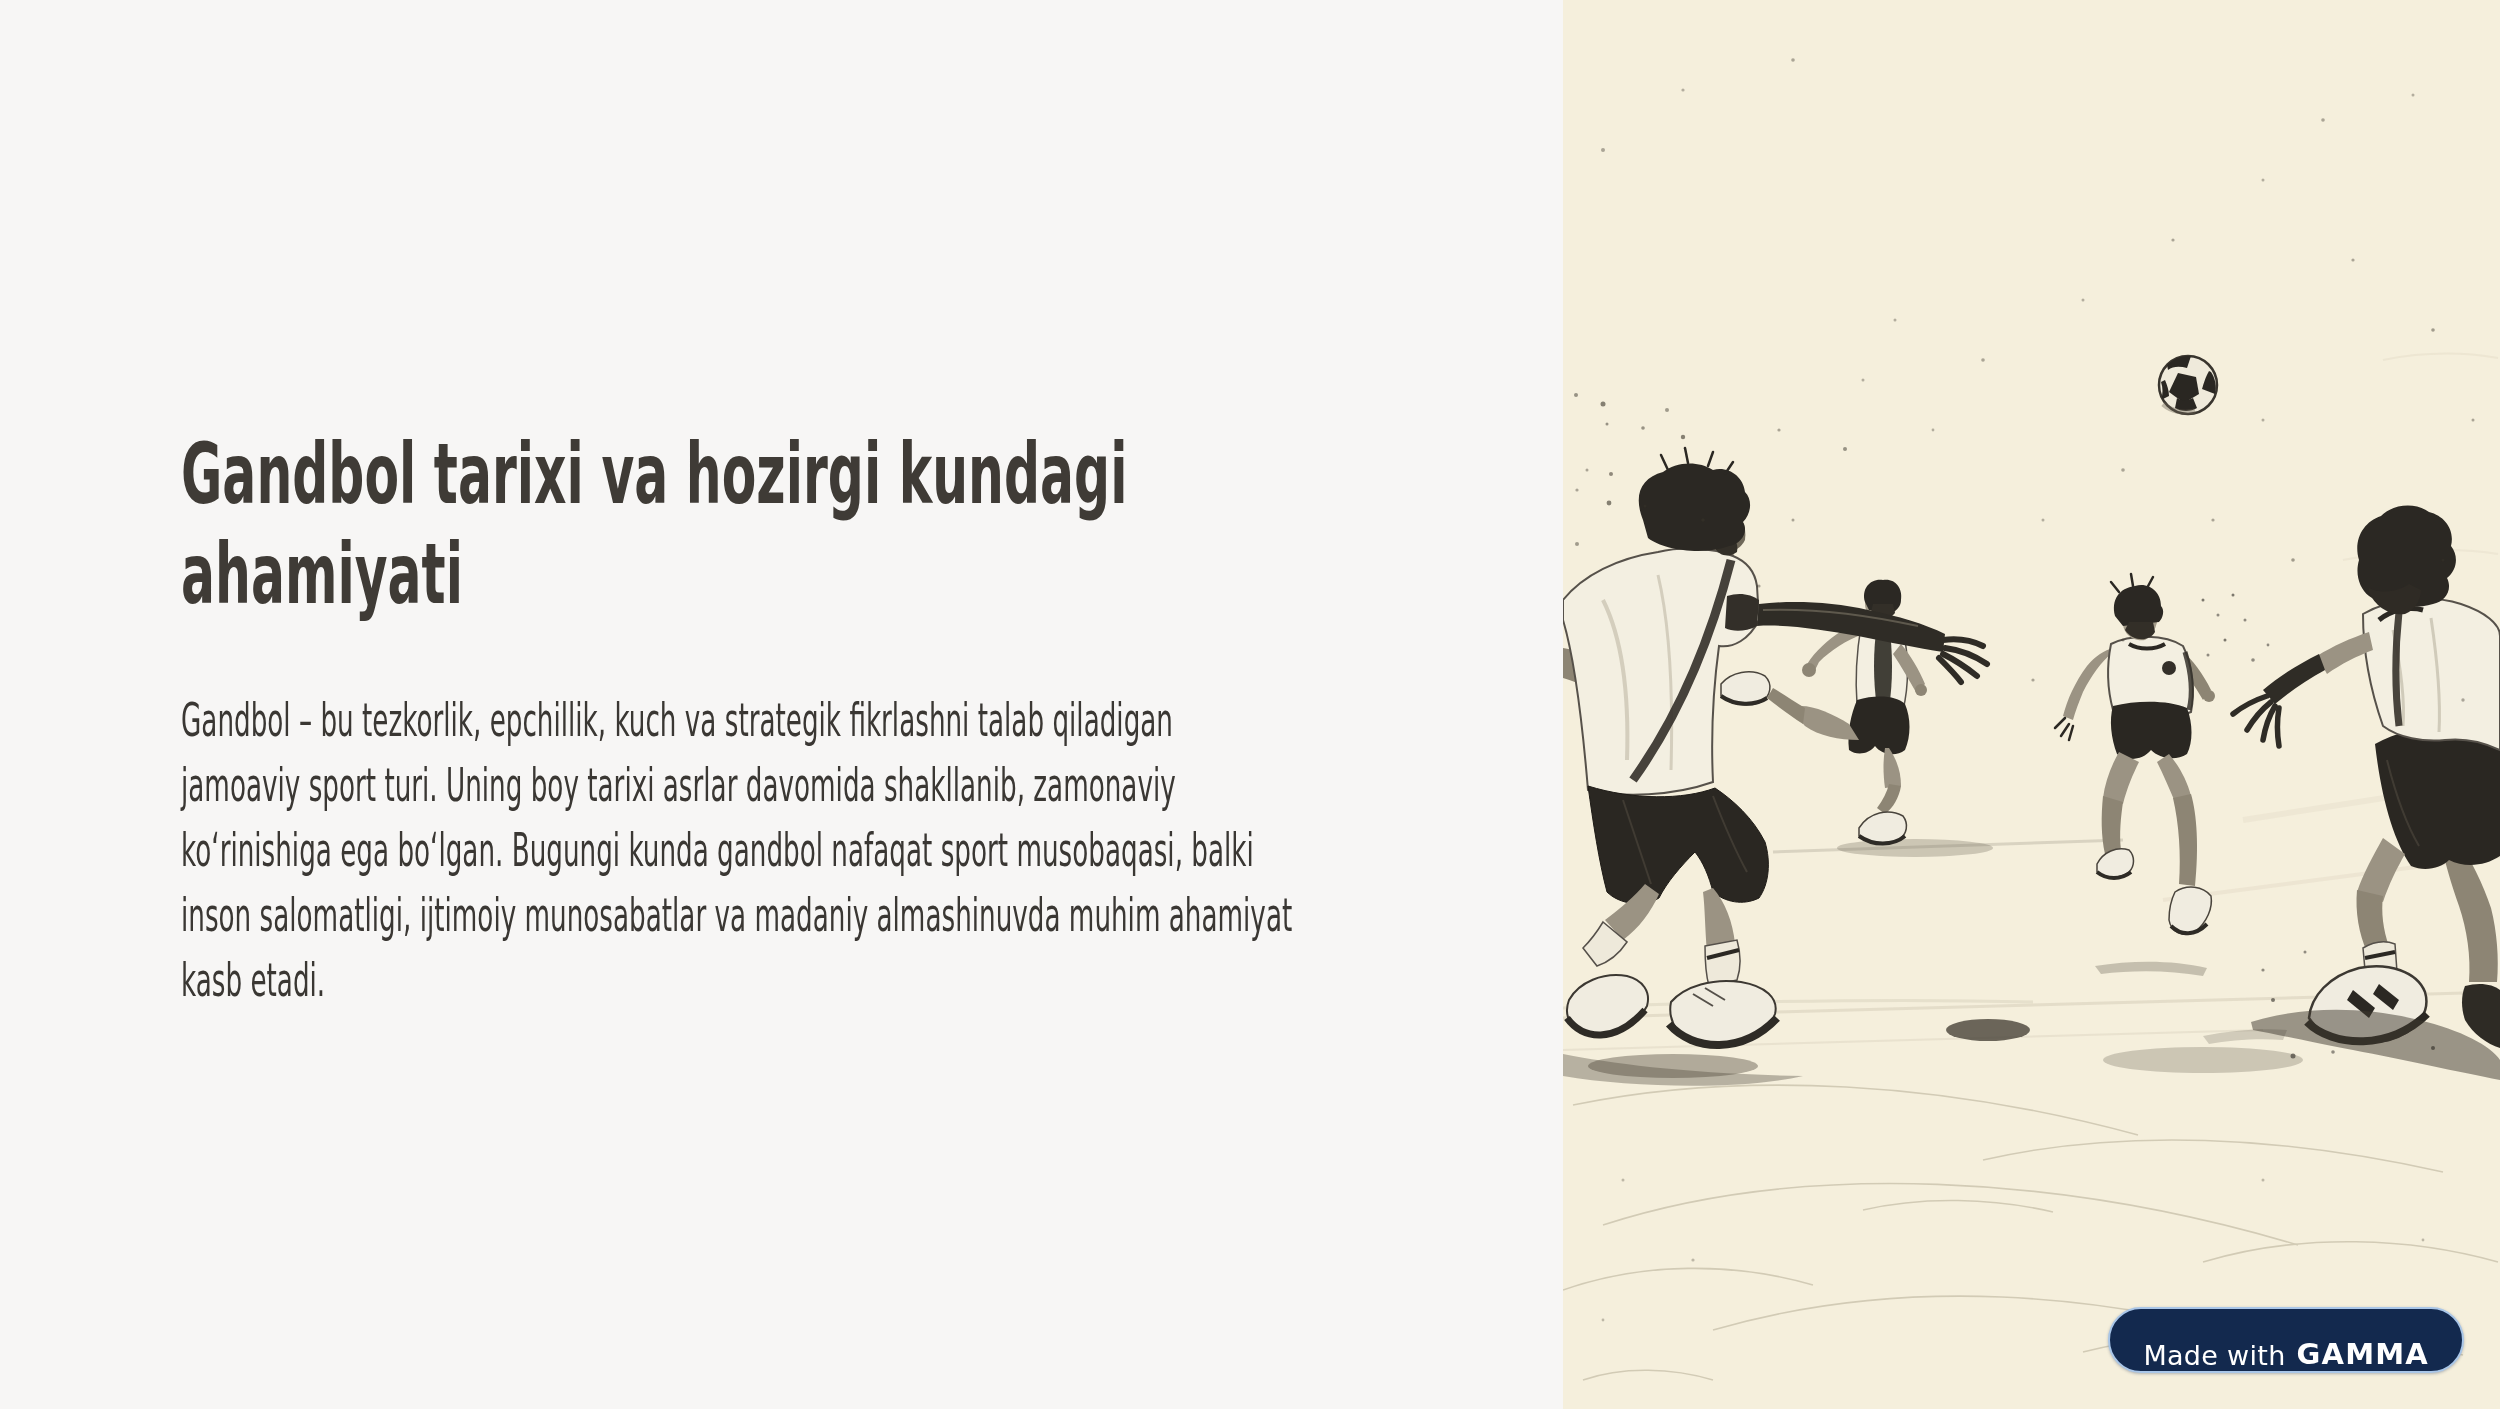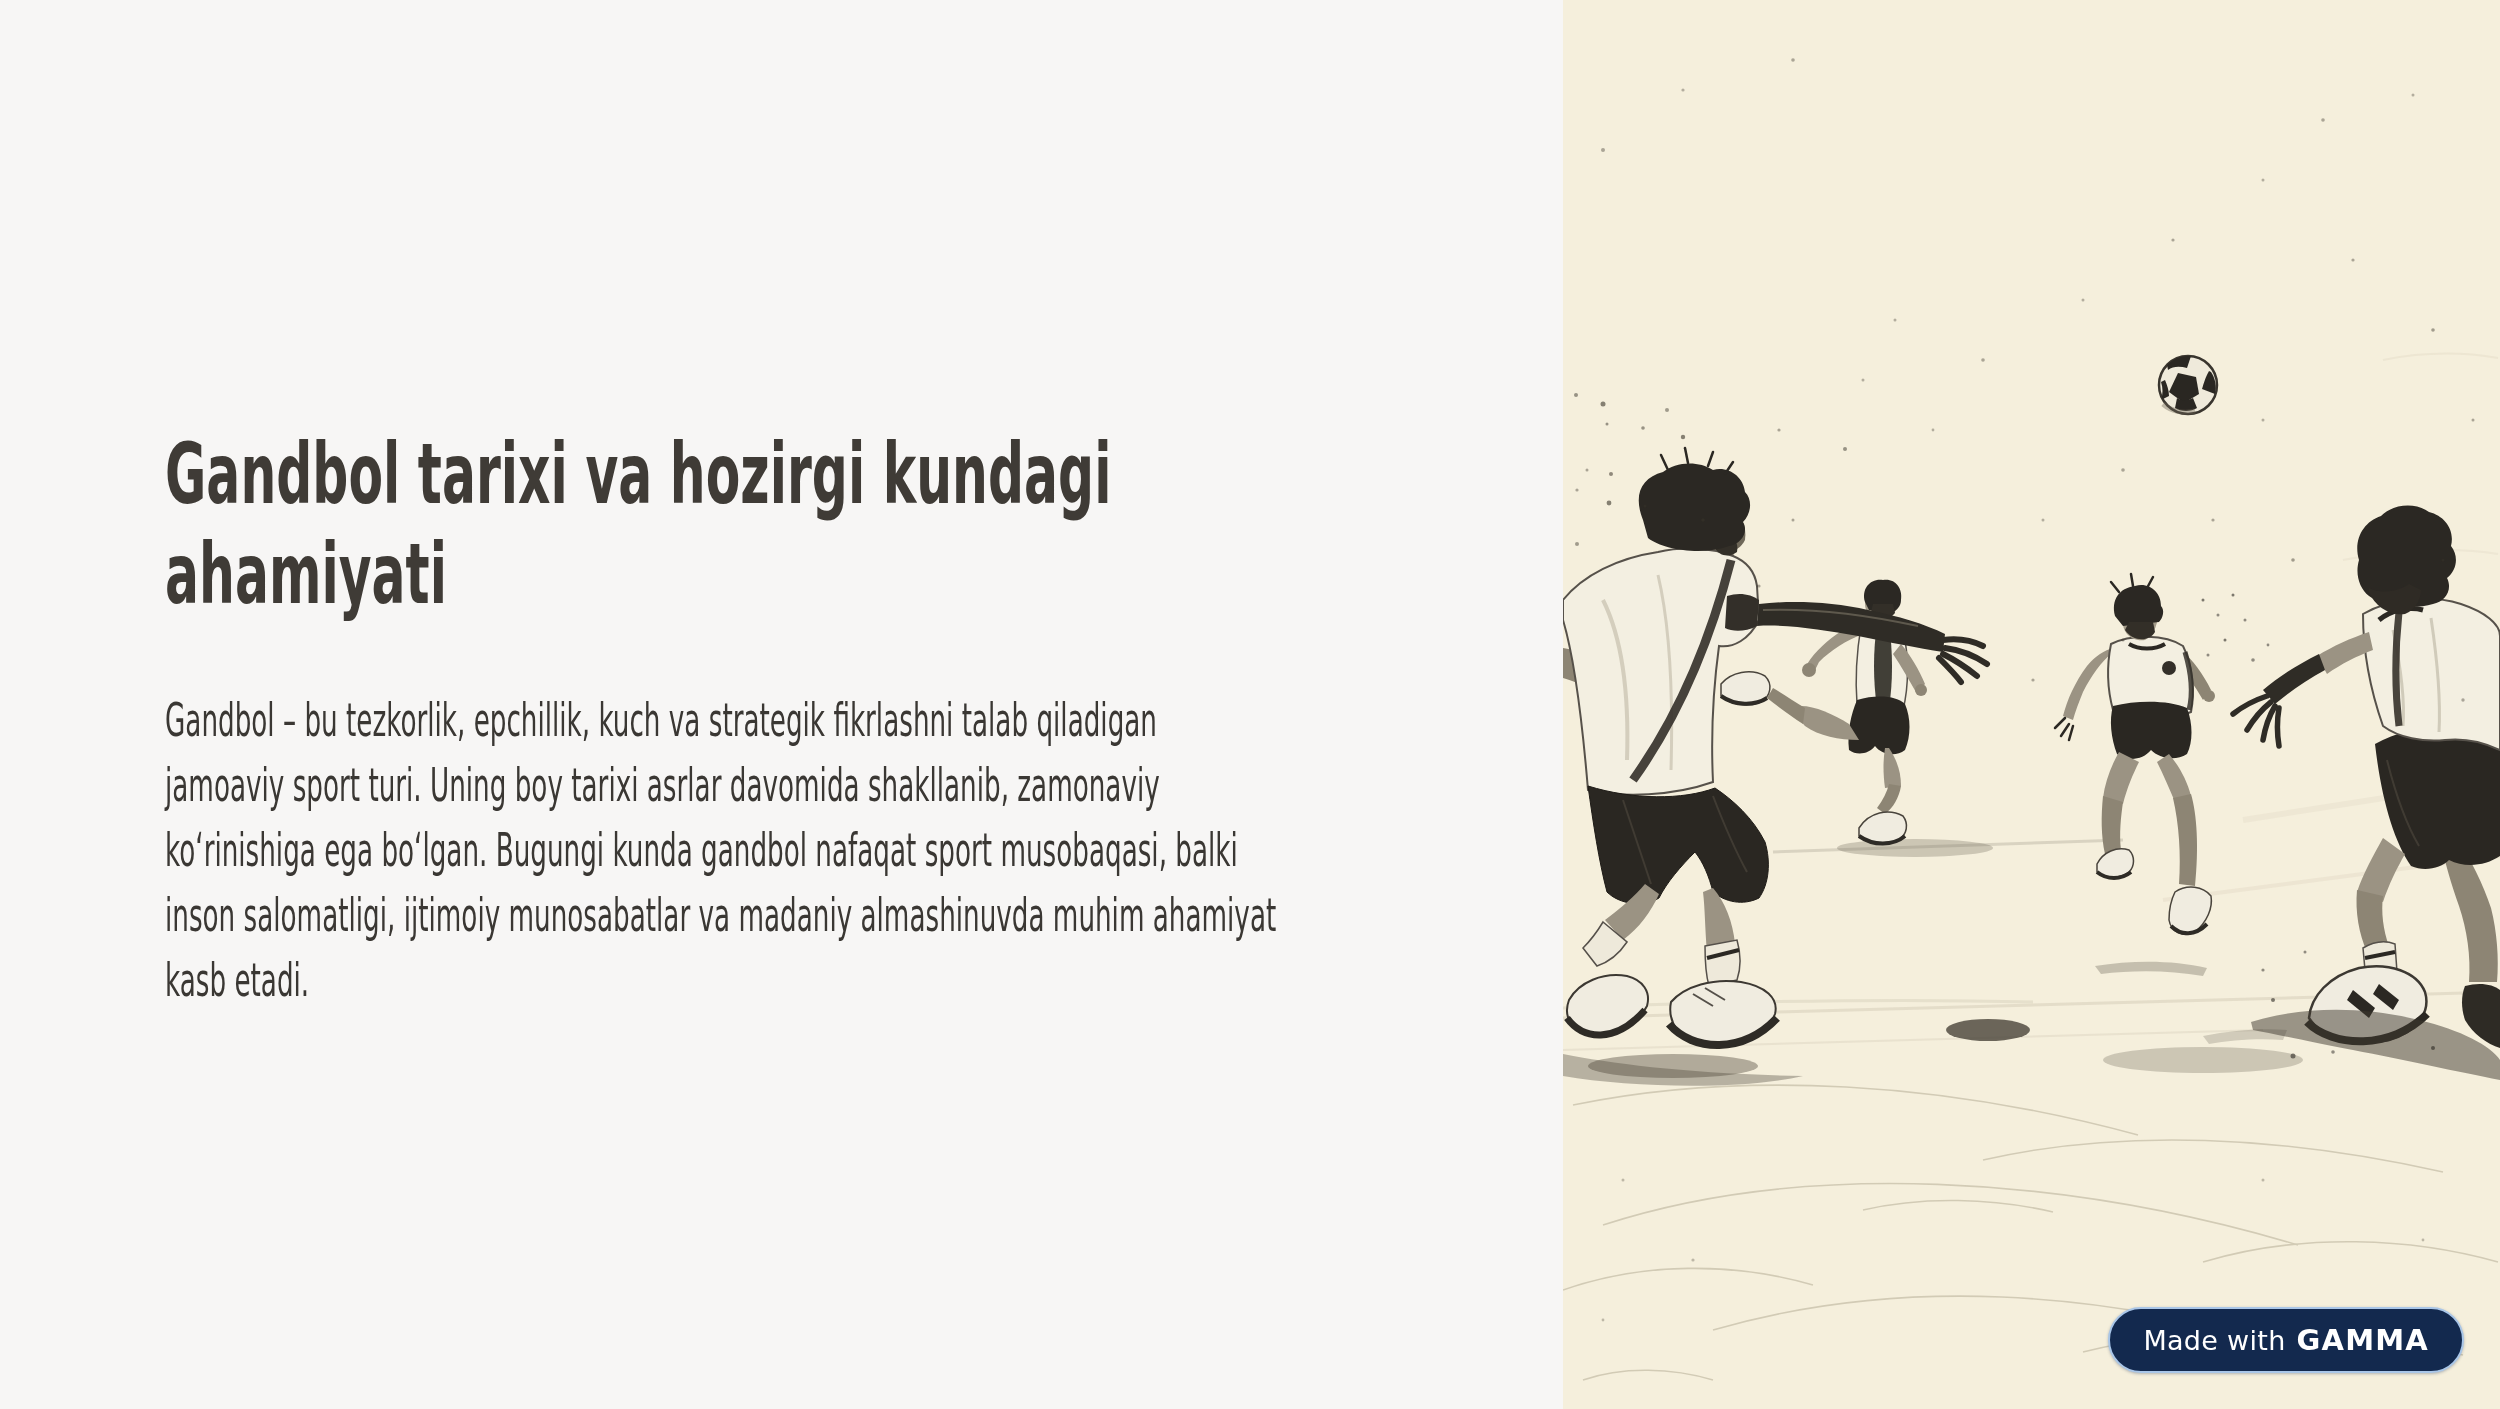--- a/index.html
+++ b/index.html
@@ -9,41 +9,41 @@
     --body-text:#3a3733;
     --badge-bg:#13294e;
     --badge-border:#a9c6e8;
     --badge-text:#ffffff;
     --ink:#2b2823;
   }
   html,body{margin:0;padding:0;background:var(--panel-left-bg);}
   body{width:2500px;height:1409px;overflow:hidden;font-family:"DejaVu Sans",sans-serif;}
   .slide{position:relative;width:2500px;height:1409px;background:var(--panel-left-bg);overflow:hidden;}
 
-  .text-panel{position:absolute;left:0;top:0;width:1563px;height:1409px;background:var(--panel-left-bg);}
+  .text-panel{position:absolute;left:16px;top:0;width:1563px;height:1409px;background:var(--panel-left-bg);}
   .title{
     position:absolute;left:165px;top:424px;
     font-weight:700;font-size:84px;line-height:100px;
     color:var(--title-text);letter-spacing:0;
     transform:scaleX(.60);transform-origin:0 0;white-space:nowrap;
   }
   .body-text{
     position:absolute;left:165px;top:688px;
     font-weight:400;font-size:46px;line-height:65px;
     color:var(--body-text);
     transform:scaleX(.57);transform-origin:0 0;white-space:nowrap;
   }
   .body-text .line{white-space:nowrap;}
 
   .image-panel{position:absolute;left:1563px;top:0;width:937px;height:1409px;background:var(--panel-right-bg);}
   .image-panel svg{display:block;}
 
   .badge{
     position:absolute;right:36px;bottom:36px;height:62px;
-    display:flex;align-items:center;gap:11px;padding:0 33px;
+    display:flex;align-items:flex-end;gap:11px;padding:0 33px;
     background:var(--badge-bg);border:2px solid var(--badge-border);
     border-radius:999px;color:var(--badge-text);
     box-shadow:0 1px 3px rgba(19,41,78,.3);
     cursor:pointer;text-decoration:none;
   }
   .badge .prefix{font-size:27px;font-weight:400;letter-spacing:.3px;}
   .badge .brand{font-size:29px;font-weight:700;letter-spacing:1.2px;}
 </style>
 </head>
 <body>

